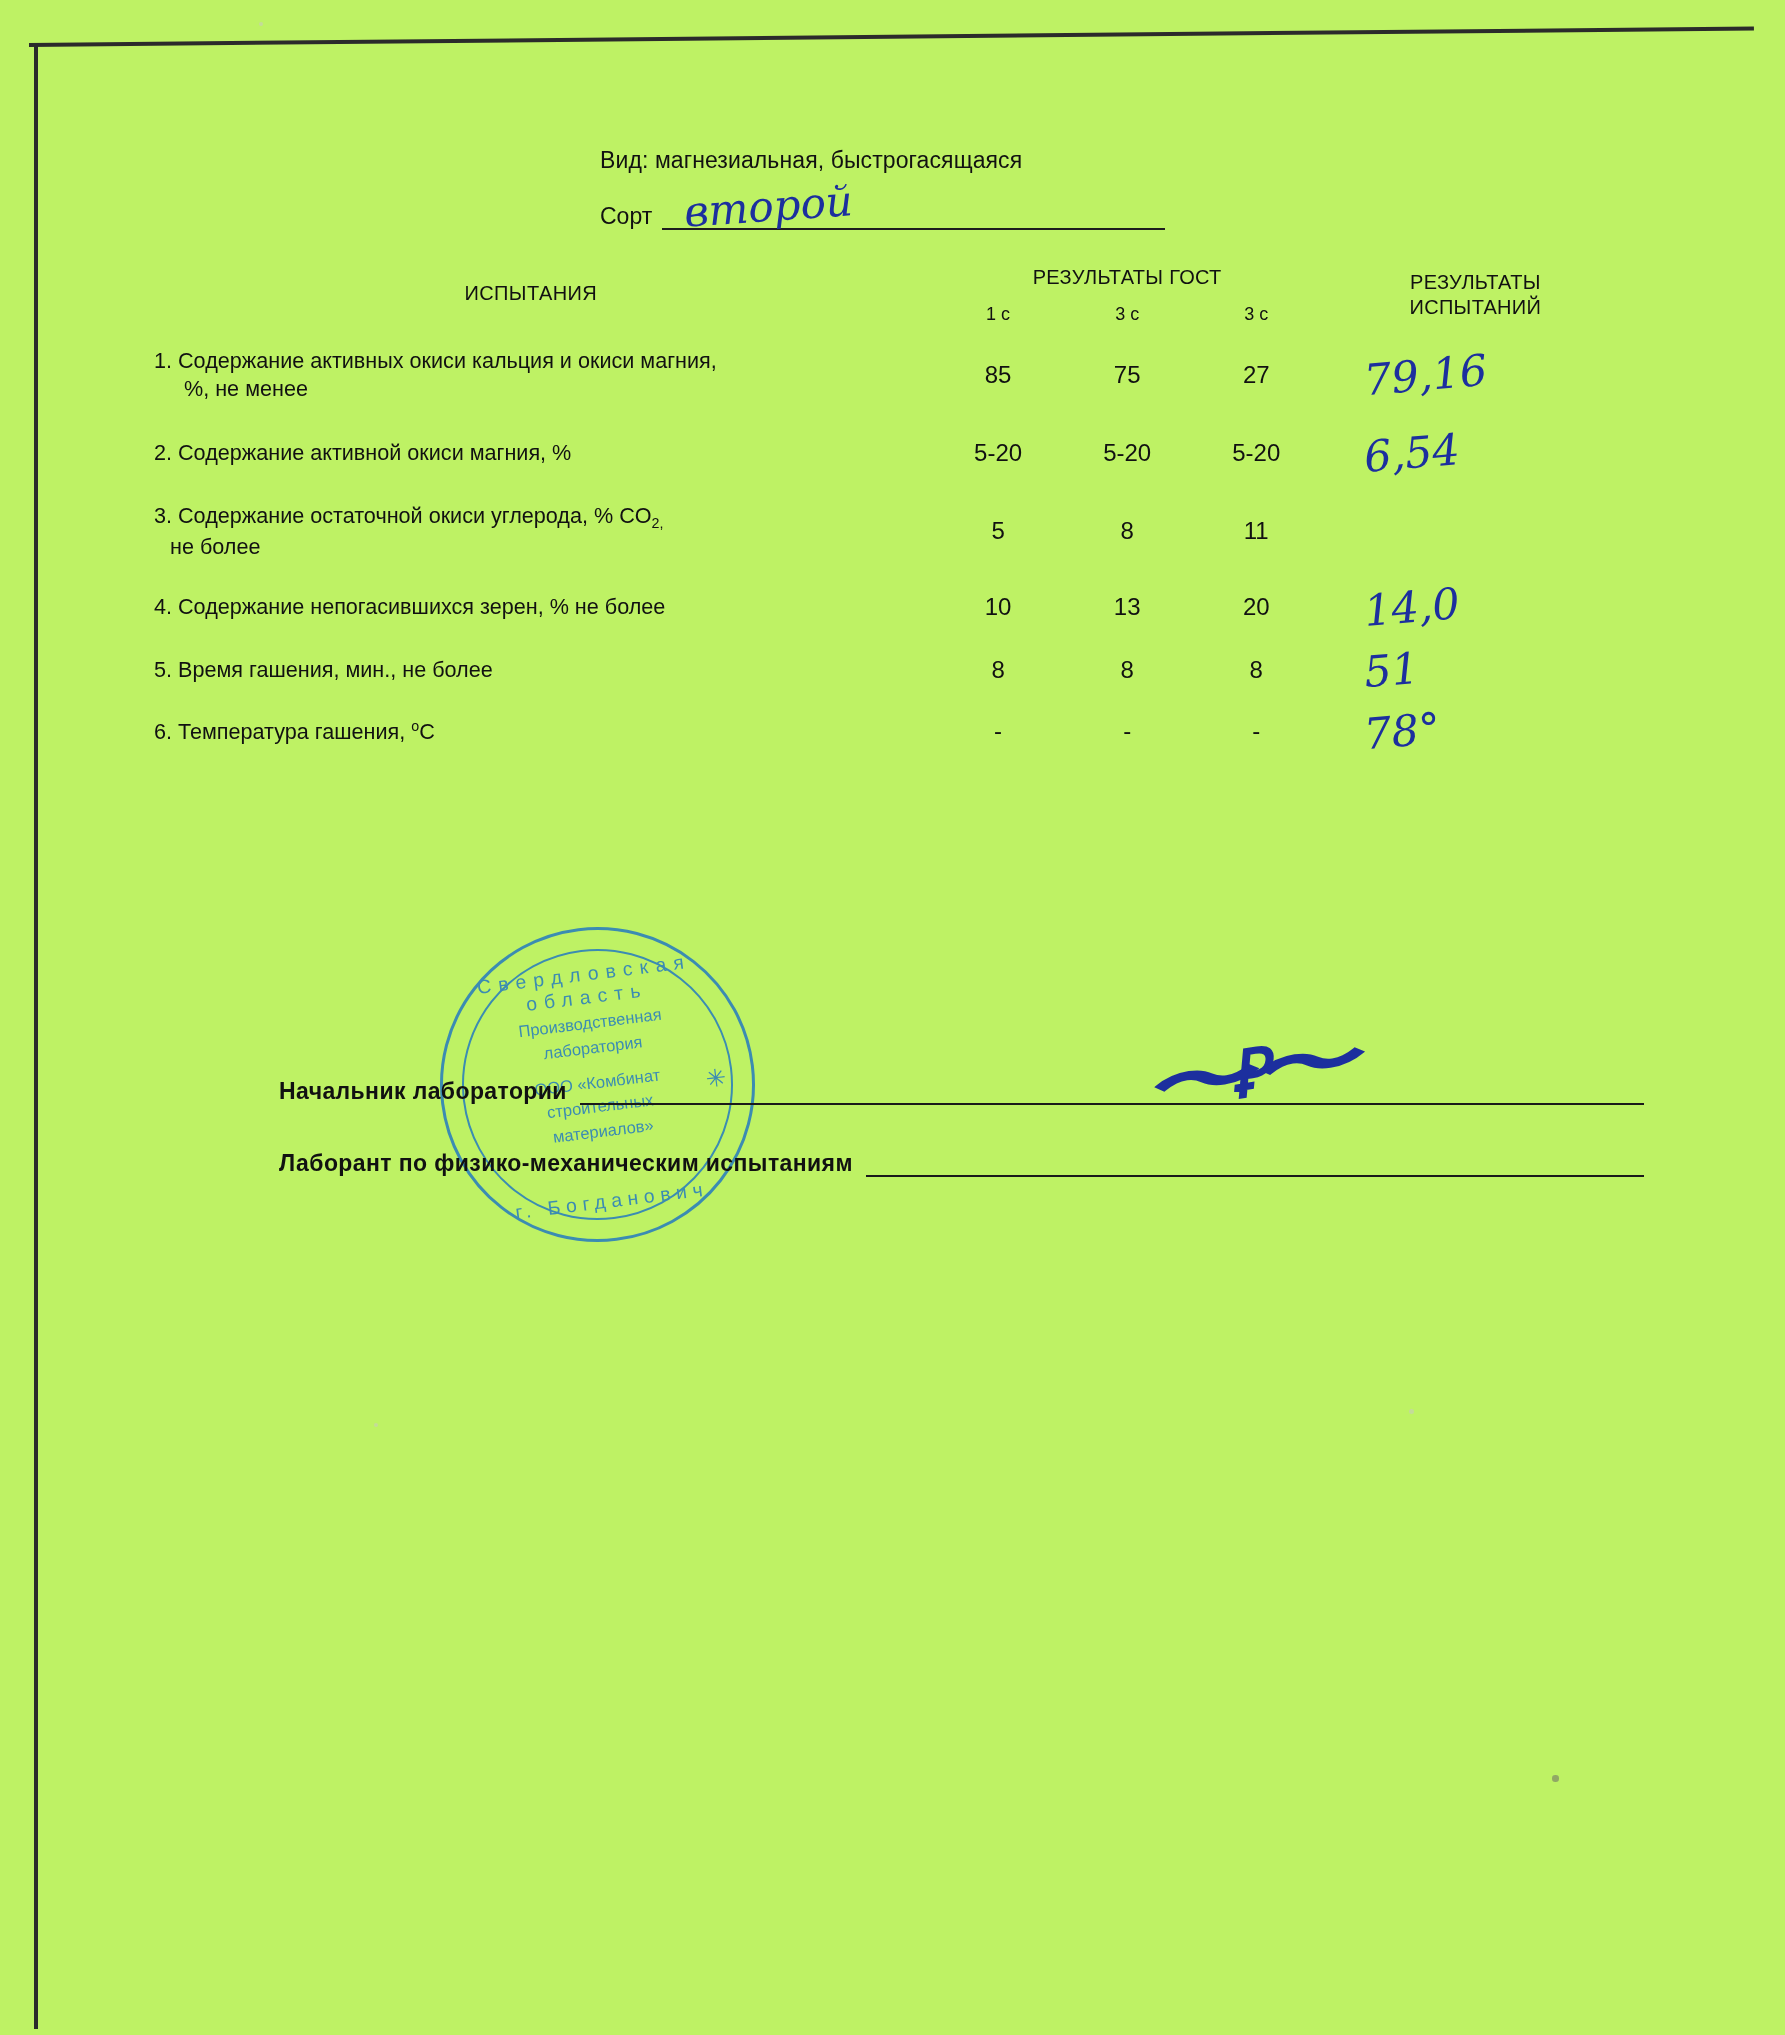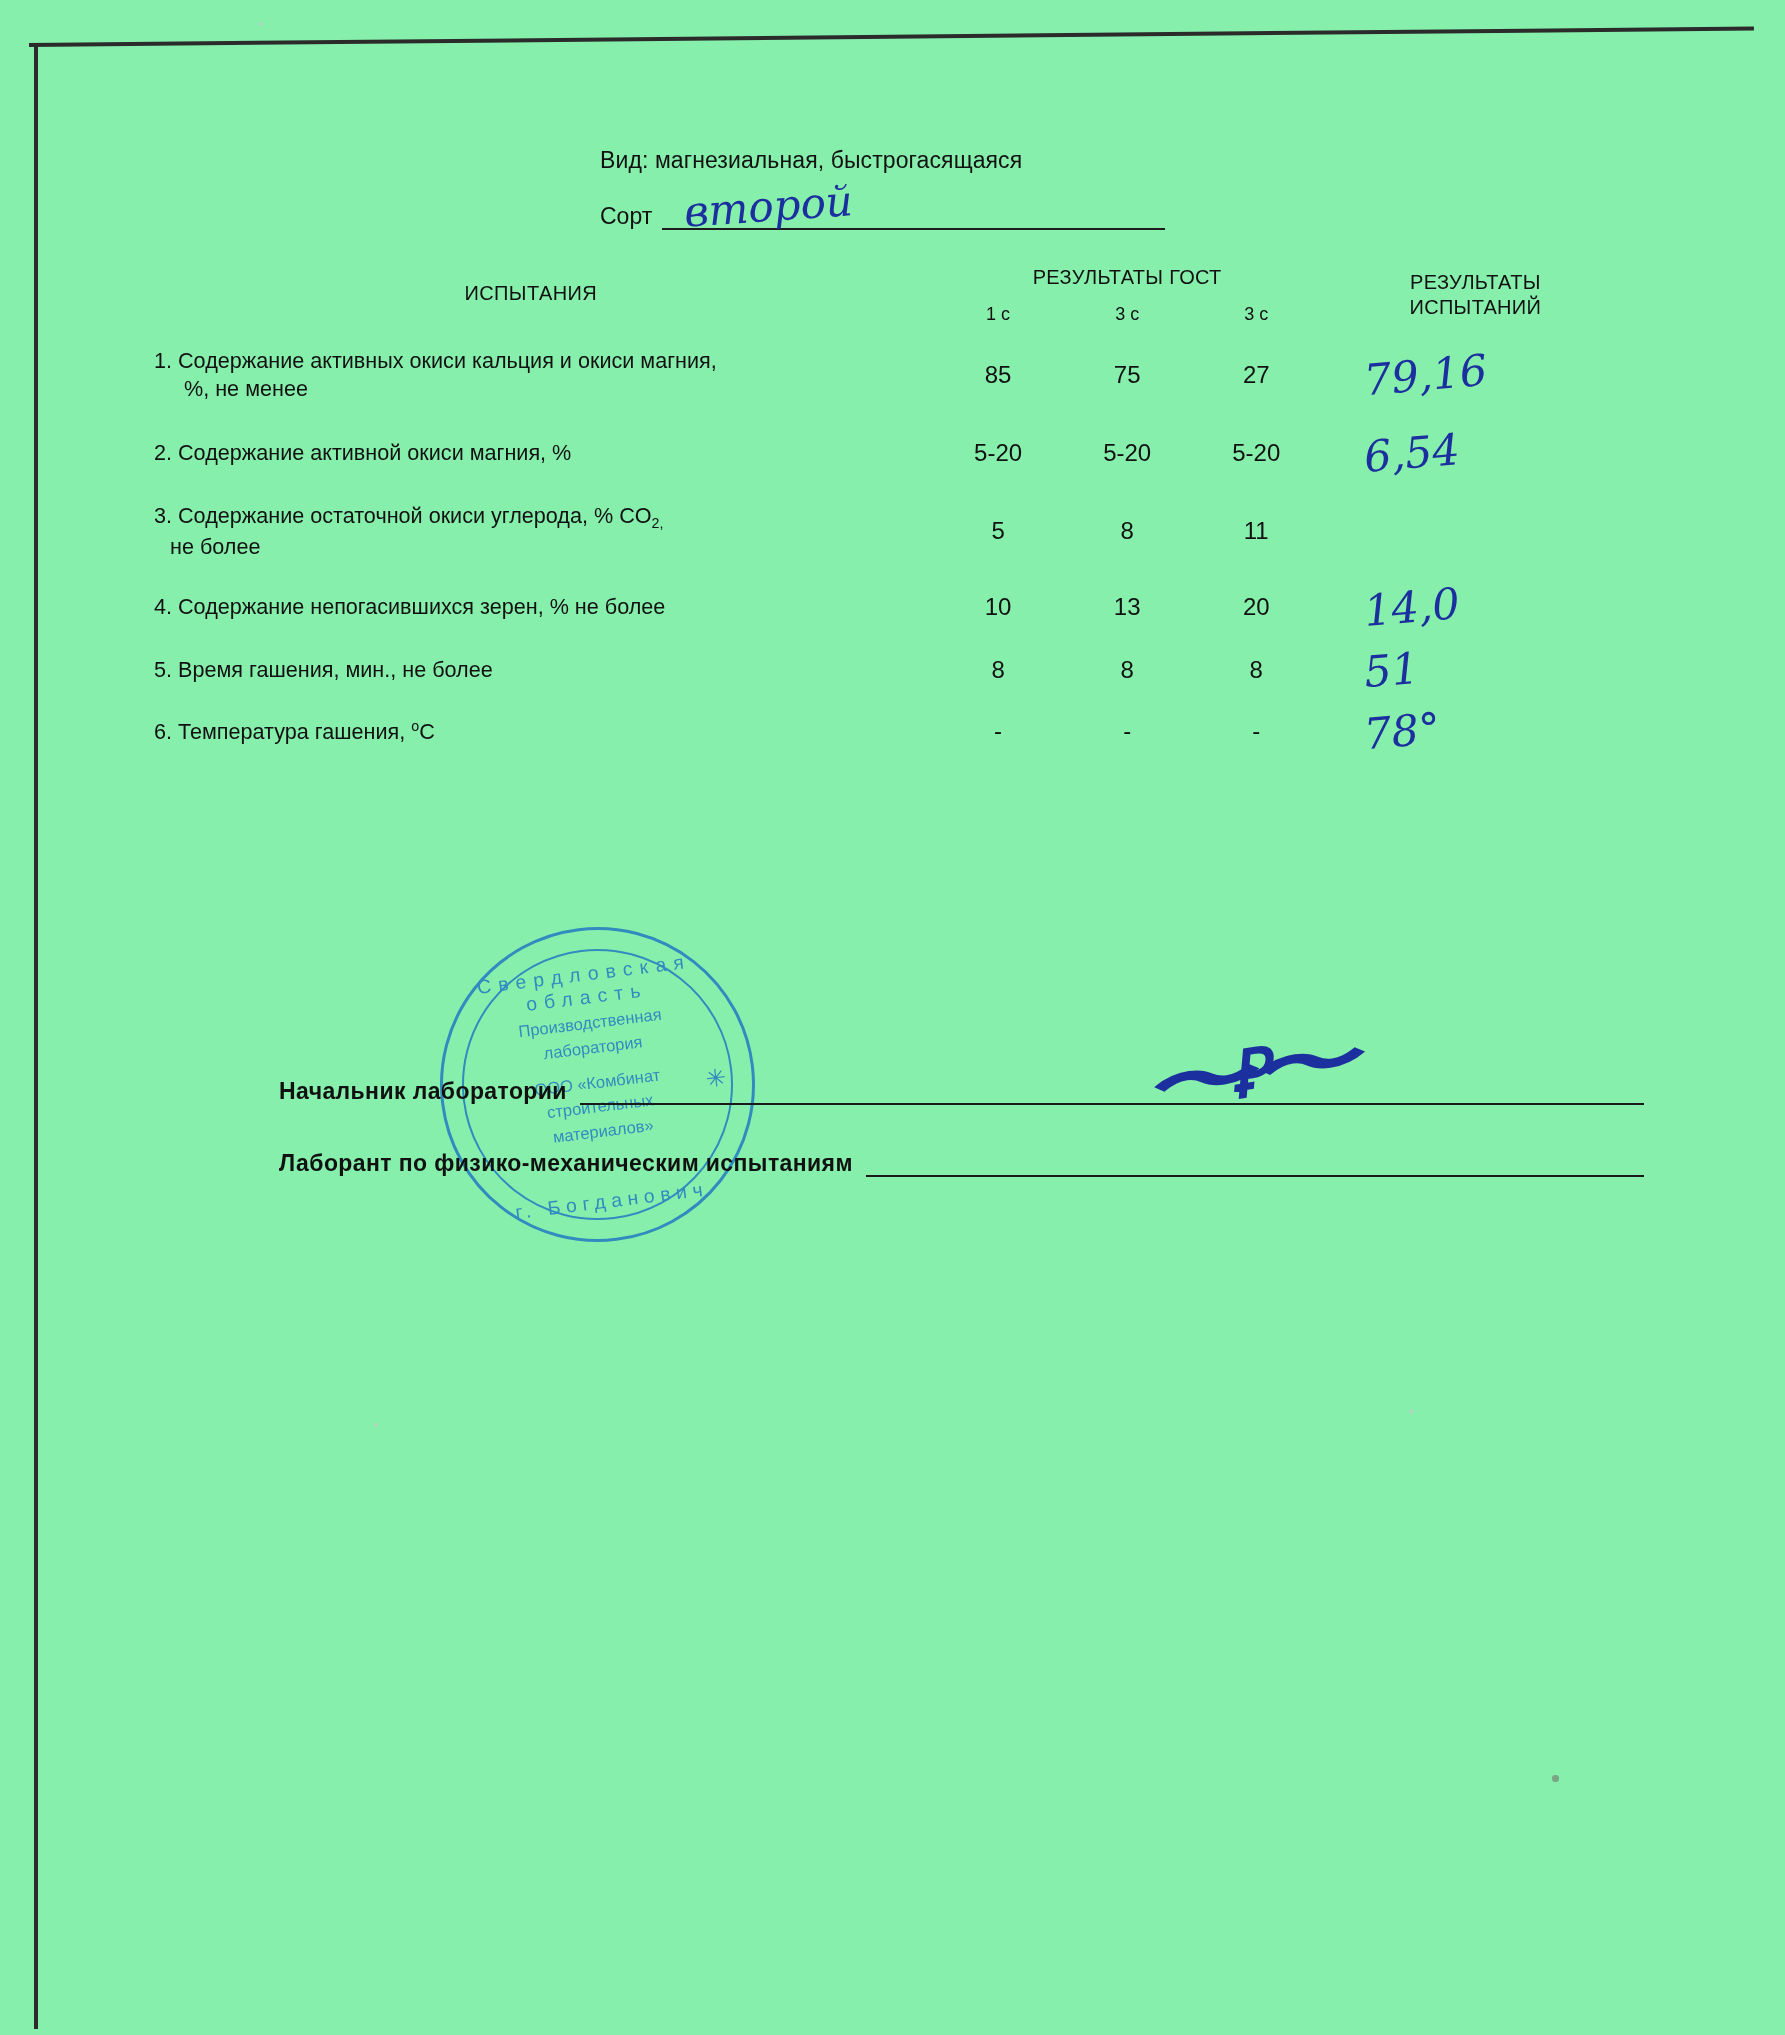--- a/index.html
+++ b/index.html
@@ -16,21 +16,21 @@
     overflow: hidden;
   }
 
   
   .scan-sheet {
     position: absolute;
     left: 0;
     top: 0;
     width: 1785px;
     height: 2035px;
-    background: #86efac;
+    background: #bef264;
   }
   .paper-edge-top {
     position: absolute;
     left: 29px;
     top: 43px;
     width: 1725px;
     height: 4.3px;
     background: #2b2b2b;
     transform: rotate(-0.55deg);
     transform-origin: left center;

